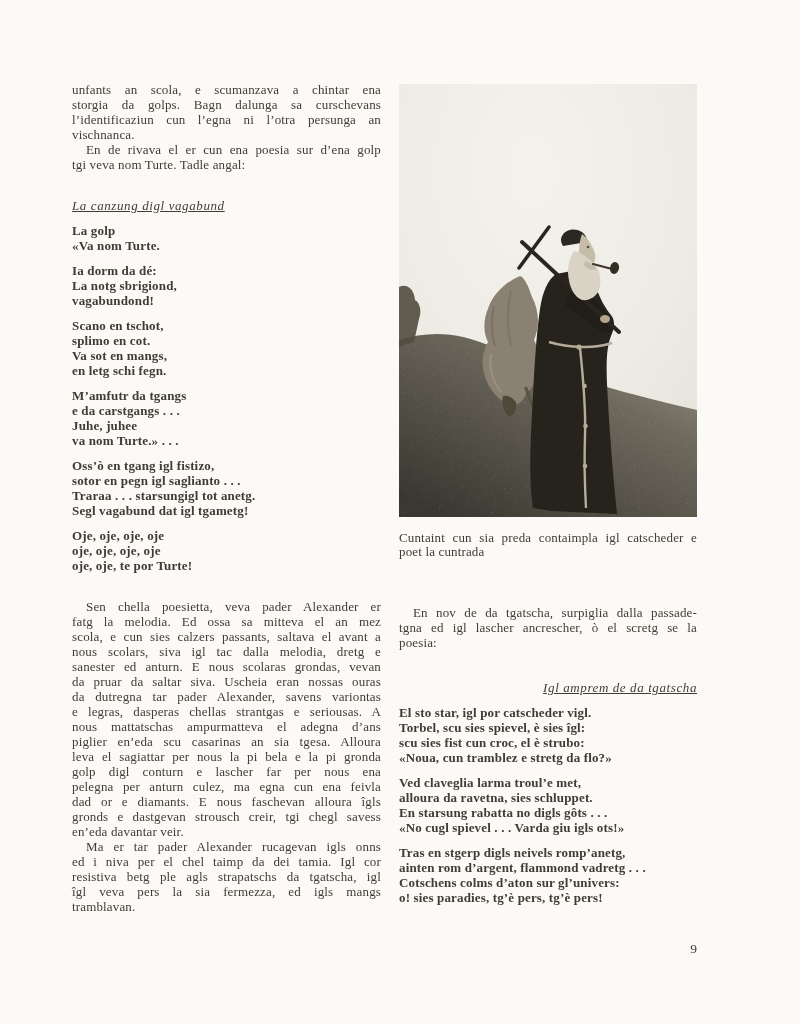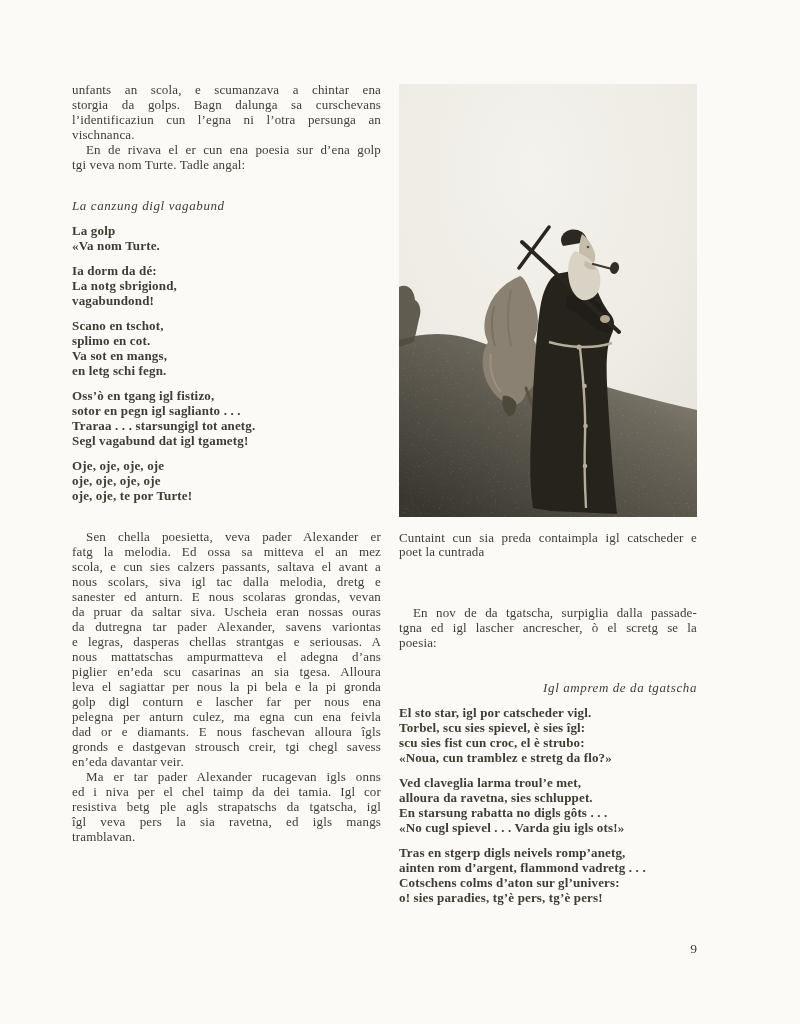--- a/index.html
+++ b/index.html
@@ -18,21 +18,21 @@
   }
   .col-right{
     position:absolute;left:399px;top:84px;width:298px;
     font-size:13px;line-height:15px;letter-spacing:.15px;
   }
 
   .para .tline{text-align:justify;text-align-last:justify;}
   .para .tline.last{text-align-last:left;}
   .para.indent .tline:first-child{text-indent:14px;}
 
-  .poem-title{font-style:italic;letter-spacing:.6px;}
+  .poem-title{font-style:italic;letter-spacing:.6px;text-decoration:underline;}
   .poem-title.left-title{margin-top:26px;text-align:left;}
   .poem-title.center-title{margin-top:30px;text-align:right;}
 
   .poem .stanza{margin-top:10px;}
   .poem .vline{text-align:left;font-weight:bold;}
 
   .prose-after-poem{margin-top:26px;}
 
   .photo-frame{width:298px;height:433px;position:relative;}
   .photo-frame svg{display:block;}
@@ -75,20 +75,26 @@
         <div class="stanza">
           <div class="vline">Ia dorm da dé:</div>
           <div class="vline">La notg sbrigiond,</div>
           <div class="vline">vagabundond!</div>
         </div>
         <div class="stanza">
           <div class="vline">Scano en tschot,</div>
           <div class="vline">splimo en cot.</div>
           <div class="vline">Va sot en mangs,</div>
           <div class="vline">en letg schi fegn.</div>
+        </div>
+        <div class="stanza">
+          <div class="vline">M’amfutr da tgangs</div>
+          <div class="vline">e da carstgangs . . .</div>
+          <div class="vline">Juhe, juhee</div>
+          <div class="vline">va nom Turte.» . . .</div>
         </div>
         <div class="stanza">
           <div class="vline">Oss’ò en tgang igl fistizo,</div>
           <div class="vline">sotor en pegn igl saglianto . . .</div>
           <div class="vline">Traraa . . . starsungigl tot anetg.</div>
           <div class="vline">Segl vagabund dat igl tgametg!</div>
         </div>
         <div class="stanza">
           <div class="vline">Oje, oje, oje, oje</div>
           <div class="vline">oje, oje, oje, oje</div>
@@ -111,21 +117,21 @@
         <div class="tline">golp digl conturn e lascher far per nous ena</div>
         <div class="tline">pelegna per anturn culez, ma egna cun ena feivla</div>
         <div class="tline">dad or e diamants. E nous faschevan alloura îgls</div>
         <div class="tline">gronds e dastgevan strousch creir, tgi chegl savess</div>
         <div class="tline last">en’eda davantar veir.</div>
       </div>
     <div class="para indent">
         <div class="tline">Ma er tar pader Alexander rucagevan igls onns</div>
         <div class="tline">ed i niva per el chel taimp da dei tamia. Igl cor</div>
         <div class="tline">resistiva betg ple agls strapatschs da tgatscha, igl</div>
-        <div class="tline">îgl veva pers la sia ravetna, ed igls mangs</div>
+        <div class="tline">îgl veva pers la sia fermezza, ed igls mangs</div>
         <div class="tline last">tramblavan.</div>
       </div>
   </div>
 
   <div class="col-right">
 
     <div class="photo-frame">
       <svg width="298" height="433" viewBox="0 0 298 433" xmlns="http://www.w3.org/2000/svg">
         <defs>
           <radialGradient id="skyGrad" cx="45%" cy="20%" r="90%">

